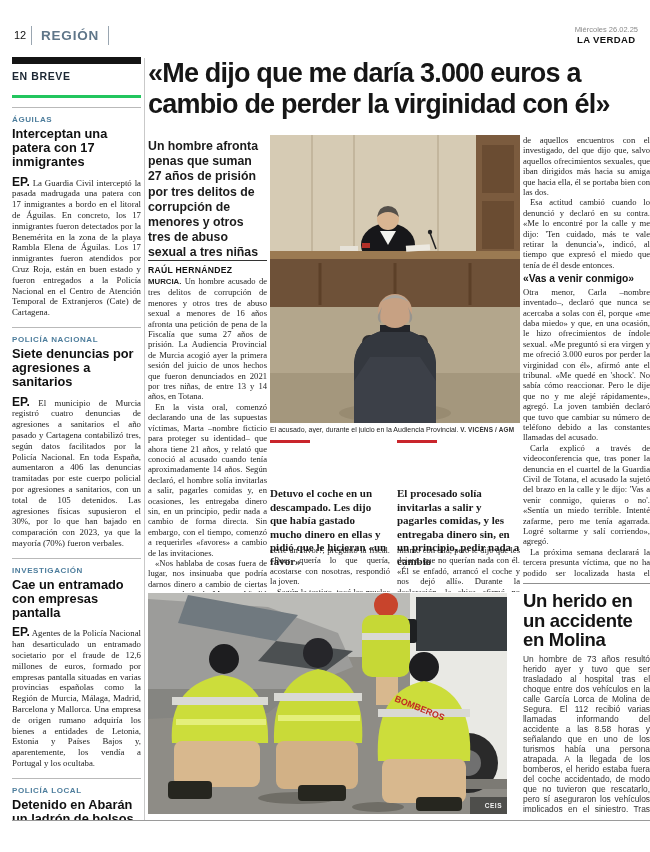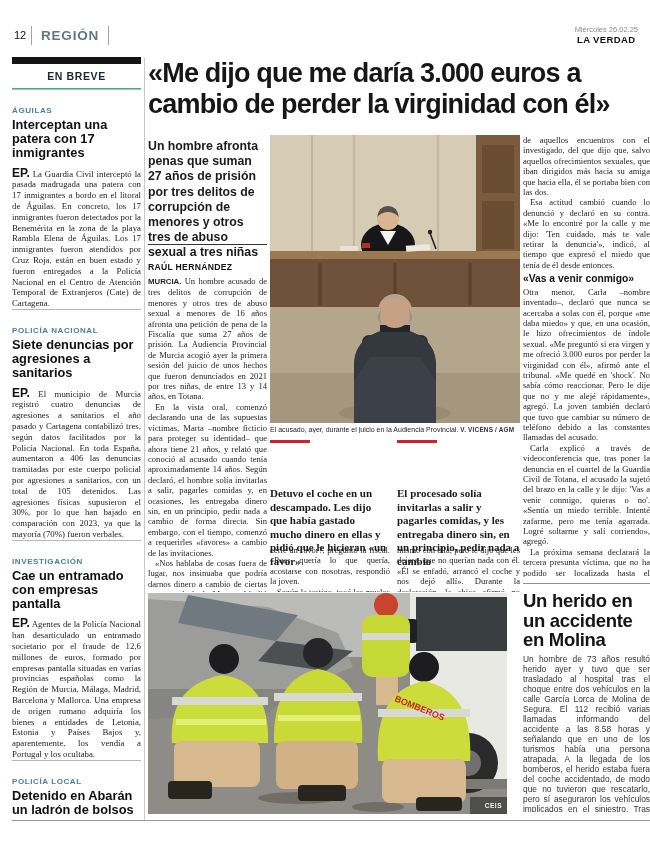--- a/index.html
+++ b/index.html
@@ -10,38 +10,38 @@
   .hdr-section{position:absolute;left:31px;top:26px;font-size:13.5px;font-weight:bold;
         color:#5f7689;letter-spacing:.8px;padding:2px 9px;border-left:1px solid #9aa6b1;
         border-right:1px solid #9aa6b1;}
   .hdr-right{position:absolute;right:12px;top:25px;text-align:center;line-height:10px;}
   .hdr-date{font-size:7.5px;color:#8a8a8a;}
   .hdr-masthead{font-size:9.5px;font-weight:bold;color:#111;letter-spacing:.4px;}
   
   .rail{position:absolute;left:12px;top:57px;width:129px;height:763px;overflow:hidden;}
   .rail-bar{height:7px;background:#141414;}
   .rail-title{font-size:10.5px;font-weight:bold;color:#1c2733;letter-spacing:.6px;
-        padding:6px 0 6px;border-bottom:1px solid #22c55e;text-align:center;}
-  .brief{border-top:1px solid #b9b9b9;padding-top:16px;}
+        padding:6px 0 13px;border-bottom:3px solid #22c55e;}
+  .brief{border-top:1px solid #b9b9b9;margin-top:9px;padding-top:7px;}
   .brief:first-of-type{border-top:none;margin-top:0;padding-top:9px;}
   .kicker{font-size:8px;font-weight:bold;color:#4d7d9c;letter-spacing:.6px;}
   .brief h3{margin:3px 0 7px;font-size:12.8px;line-height:14.2px;color:#101010;}
   .brief p{margin:0;font-family:"Liberation Serif",serif;font-size:8.8px;line-height:10.8px;
         color:#232323;text-align:justify;}
   .sig{font-family:"Liberation Sans",sans-serif;font-size:12px;font-weight:bold;color:#111;}
   
   .vrule{position:absolute;width:1px;background:#c9c9c9;}
   .hrule{position:absolute;height:0;border-top:1px solid #8f8f8f;}
   
   .headline{position:absolute;left:148px;top:58px;width:502px;font-size:27px;line-height:31px;
         font-weight:bold;color:#161616;letter-spacing:-.8px;}
   .standfirst{position:absolute;left:148px;top:139px;width:119px;font-size:12.3px;
         line-height:15.2px;font-weight:bold;color:#1b1b1b;}
-  .byline-block{position:absolute;left:148px;top:244px;width:119px;border-top:1px solid #333;
-        padding-top:17px;font-size:8.6px;font-weight:bold;color:#111;letter-spacing:.3px;}
+  .byline-block{position:absolute;left:148px;top:260px;width:119px;border-top:1px solid #333;
+        padding-top:4px;font-size:8.6px;font-weight:bold;color:#111;letter-spacing:.3px;}
   .bodycol{position:absolute;font-family:"Liberation Serif",serif;font-size:8.6px;
         line-height:10.4px;color:#242424;text-align:justify;overflow:hidden;}
   .bodycol p{margin:0;}
   .bodycol p + p{text-indent:7px;}
   .dateline{font-weight:bold;font-family:"Liberation Sans",sans-serif;font-size:7.8px;}
   .col-subhead{font-family:"Liberation Sans",sans-serif;font-weight:bold;font-size:10.3px;
         margin:4px 0 2px;color:#111;}
   
   .photo1{position:absolute;left:270px;top:135px;width:250px;height:288px;overflow:hidden;}
   .caption{position:absolute;left:270px;top:426px;width:250px;font-size:7px;color:#222;

